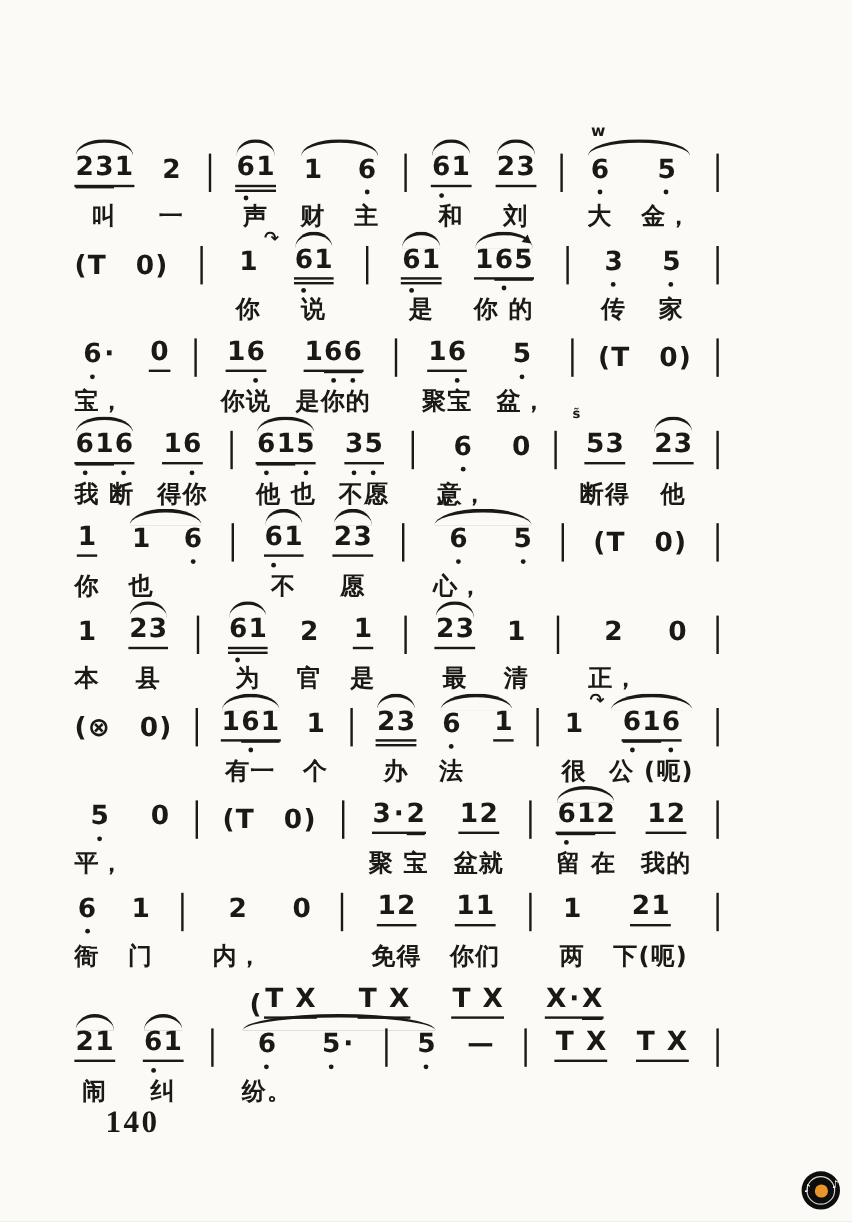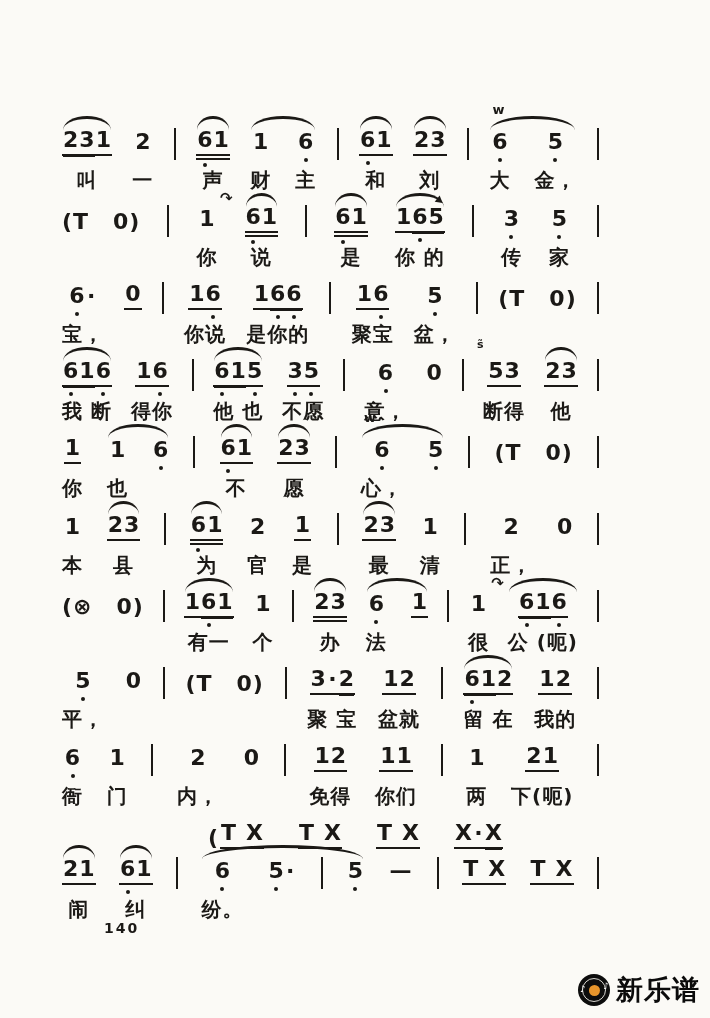--- a/index.html
+++ b/index.html
@@ -27,21 +27,21 @@
         width:4px;height:4px;border-radius:50%;background:#1b1916;}
   .cell.u1 .ch.low::after{bottom:-14px;}
   .cell.u2 .ch.low::after{bottom:-16px;}
   .sp{display:inline-block;width:8px;}
   .txt{font-size:22px;font-weight:700;line-height:1.05;letter-spacing:1px;}
   .pre{font-size:22px;font-weight:700;line-height:1.05;margin-right:2px;}
   .bar{width:2px;height:32px;background:#1b1916;margin-top:-2px;}
   .lyr{margin-top:14px;font-size:20px;font-weight:600;letter-spacing:1px;white-space:pre;line-height:1;}
   .orn-hook{position:absolute;top:-16px;right:-15px;font-size:15px;font-weight:700;line-height:1;}
   .orn-s{position:absolute;top:-22px;left:-6px;font-size:11px;font-weight:700;line-height:1;}
-  .footer-page-number{position:absolute;left:104px;top:920px;font-size:14px;font-weight:700;letter-spacing:2px;}
+  .footer-page-number{position:absolute;left:88px;top:920px;font-size:26px;font-weight:700;letter-spacing:2px;font-family:Liberation Serif, serif;}
   .watermark{position:absolute;right:10px;bottom:10px;display:flex;align-items:center;gap:6px;}
   .vinyl{position:relative;width:32px;height:32px;border-radius:50%;background:#0d0d0d;flex:0 0 auto;}
   .vinyl .ring{position:absolute;inset:4px;border:1px solid rgba(250,248,242,.85);border-radius:50%;}
   .vinyl .hub{position:absolute;left:50%;top:50%;width:11px;height:11px;margin:-5.5px 0 0 -5.5px;
         border-radius:50%;background:#e8952c;}
   .vinyl .nt1,.vinyl .nt2{position:absolute;color:#fff;font-size:9px;line-height:1;}
   .vinyl .nt1{left:2px;top:11px;}
   .vinyl .nt2{right:1px;top:8px;}
   .wm-text{font-size:27px;font-weight:900;color:#0b0b0b;letter-spacing:1px;
         font-family:"DejaVu Sans","Liberation Sans",sans-serif;}
@@ -1004,15 +1004,14 @@
       </div>
     </div>
   <div class="footer-page-number">140</div>
   <div class="watermark">
     <div class="vinyl">
       <span class="ring"></span>
       <span class="nt1">♪</span>
       <span class="nt2">♪</span>
       <span class="hub"></span>
     </div>
-    <div class="wm-text">新乐谱</div>
   </div>
 </div>
 
 </body></html>

